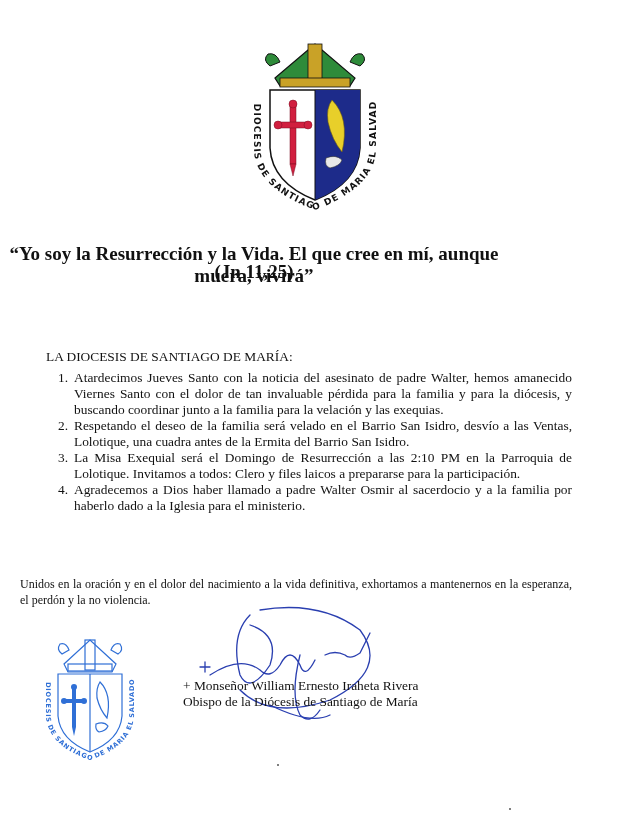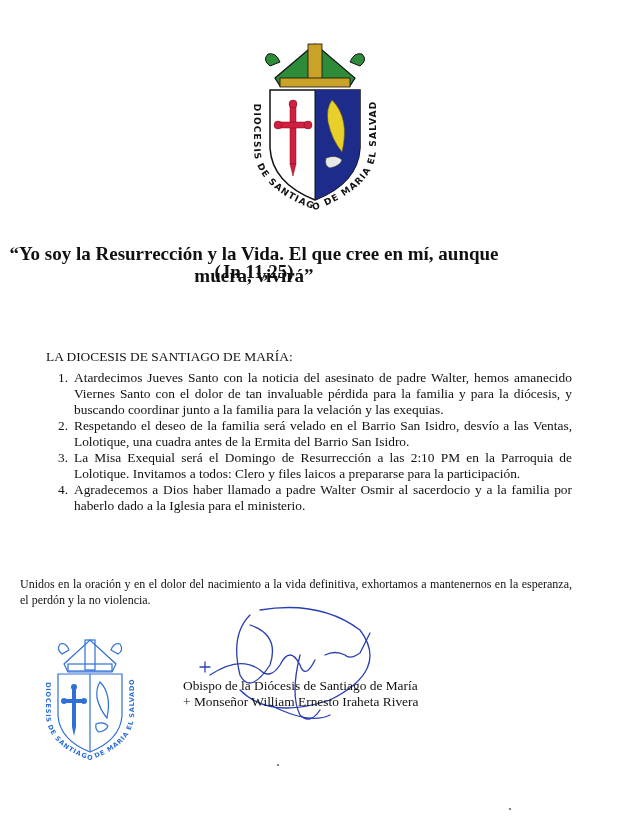--- a/index.html
+++ b/index.html
@@ -93,22 +93,22 @@
     <path d="M70 5 q60 -10 100 20 q30 40 -30 70 q-60 20 -90 -10"></path>
     <path d="M20 70 q30 -20 50 -5 q10 10 20 -5 q10 -20 20 0 q5 15 15 -5"></path>
     <path d="M110 50 q-10 40 0 60 q10 10 20 -5"></path>
     <path d="M80 100 q40 20 60 10"></path>
     <path d="M135 50 q10 -5 20 0 q5 5 15 -2 q5 -10 10 -20"></path>
     <path d="M10 62 l10 0 M15 57 l0 10"></path>
   </svg>
 </div>
 
 <div class="sig-block">
+  <div>+ Monseñor William Ernesto Iraheta Rivera</div>
   <div>Obispo de la Diócesis de Santiago de María</div>
-  <div>+ Monseñor William Ernesto Iraheta Rivera</div>
 </div>
 
 <div class="logo-bottom">
   <svg width="100" height="132" viewBox="0 0 100 132" fill="none" stroke="#2f6fd6" stroke-width="1.2">
     <defs>
       <path id="ringBot" d="M 6 46 L 6 84 Q 8 114 50 128 Q 92 114 94 84 L 94 46"></path>
     </defs>
     <polygon points="24,32 50,8 76,32 72,40 28,40"></polygon>
     <rect x="45" y="8" width="10" height="30"></rect>
     <rect x="28" y="32" width="44" height="7"></rect>

